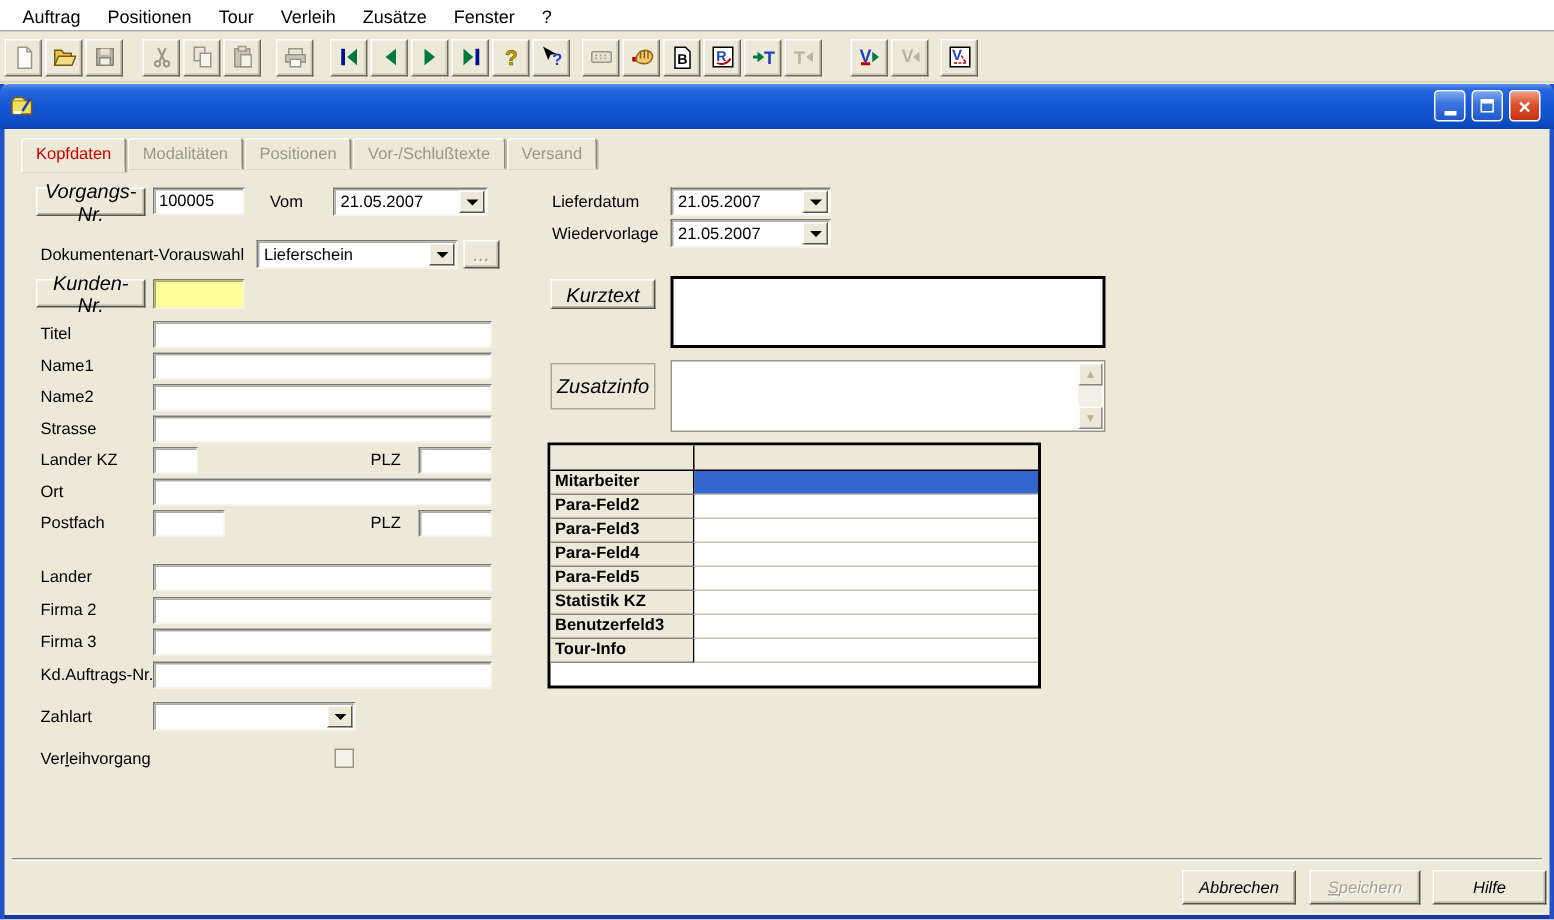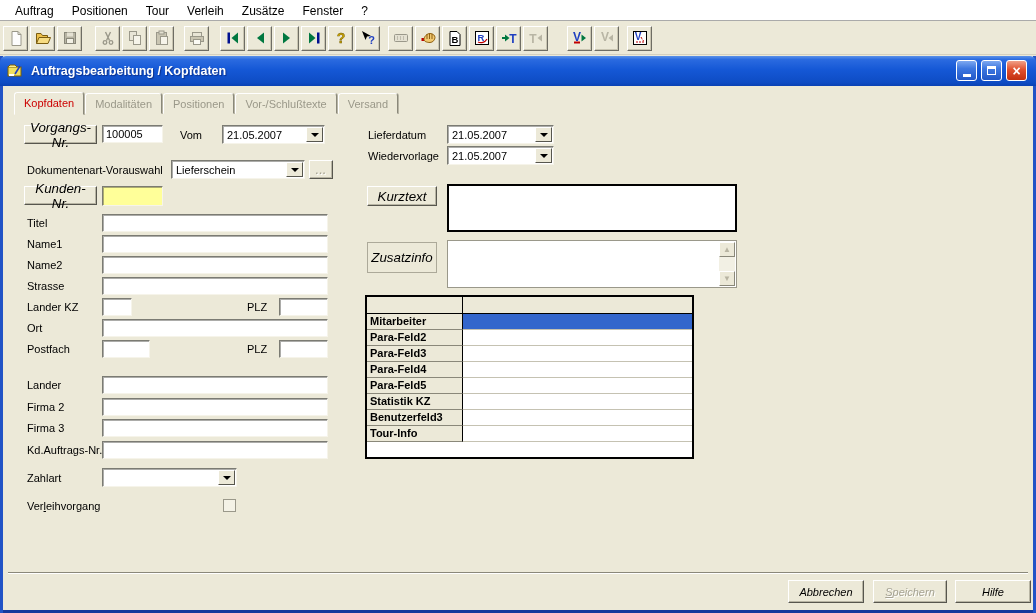--- a/index.html
+++ b/index.html
@@ -28,21 +28,21 @@
   .title-text{color:#fff;font-weight:bold;font-size:12.5px;margin-left:6px;
               text-shadow:1px 1px 1px #0a2f8c;}
   .winbtn{position:absolute;top:4px;width:21px;height:21px;border-radius:3px;border:1px solid #fff;
           display:flex;align-items:center;justify-content:center;
           background:linear-gradient(180deg,#7DA8F0 0%,#3D77E0 40%,#2258C8 100%);}
   .winbtn.close{background:linear-gradient(180deg,#F0A088 0%,#E0502E 45%,#C23010 100%);}
   .glyph-min{width:8px;height:3px;background:#fff;margin-top:9px;}
   .glyph-max{width:9px;height:9px;border:1px solid #fff;border-top:3px solid #fff;}
   .glyph-close{color:#fff;font-weight:bold;font-size:14px;line-height:14px;}
   
-  .tabs{position:absolute;left:14px;top:36px;display:flex;align-items:center;height:23px;}
+  .tabs{position:absolute;left:14px;top:36px;display:flex;align-items:flex-start;height:23px;}
   .tab{background:#ECE9D8;border:1px solid;border-color:#fff #8a887a transparent #fff;
        border-radius:3px 3px 0 0;padding:4px 9px 3px 9px;margin-right:1px;color:#9a9889;
        box-shadow:1px 0 0 #b8b5a5;}
   .tab.active{color:#CC0000;padding-bottom:5px;}
   
   .lbl{position:absolute;white-space:nowrap;}
   .field{position:absolute;background:#fff;border:1px solid;height:18px;
          border-color:#7b7b73 #f6f4ea #f6f4ea #7b7b73;
          box-shadow:inset 1px 1px 0 rgba(72,72,64,.45);padding:2px 3px;overflow:hidden;}
   .field.yellow{background:#FFFF99;}
@@ -240,21 +240,20 @@
   </div>
 
   <div class="window">
     <div class="titlebar">
       <svg width="18" height="16">
           <rect x="1" y="4" width="13" height="9" fill="#F0E060" stroke="#806000"></rect>
           <path d="M1 4l2-2h5l2 2" fill="#F8EC90" stroke="#806000"></path>
           <path d="M13 3L8 11" stroke="#2040C0" stroke-width="1.6"></path>
           <rect x="2" y="11" width="5" height="2" fill="#fff"></rect>
         </svg>
-      <span class="title-text">Auftragsbearbeitung / Kopfdaten</span>
       <span class="winbtn" style="left:956px">
           <span class="glyph-min"></span>
         </span>
       <span class="winbtn" style="left:981px">
           <span class="glyph-max"></span>
         </span>
       <span class="winbtn close" style="left:1006px">
           <span class="glyph-close">×</span>
         </span>
     </div>

